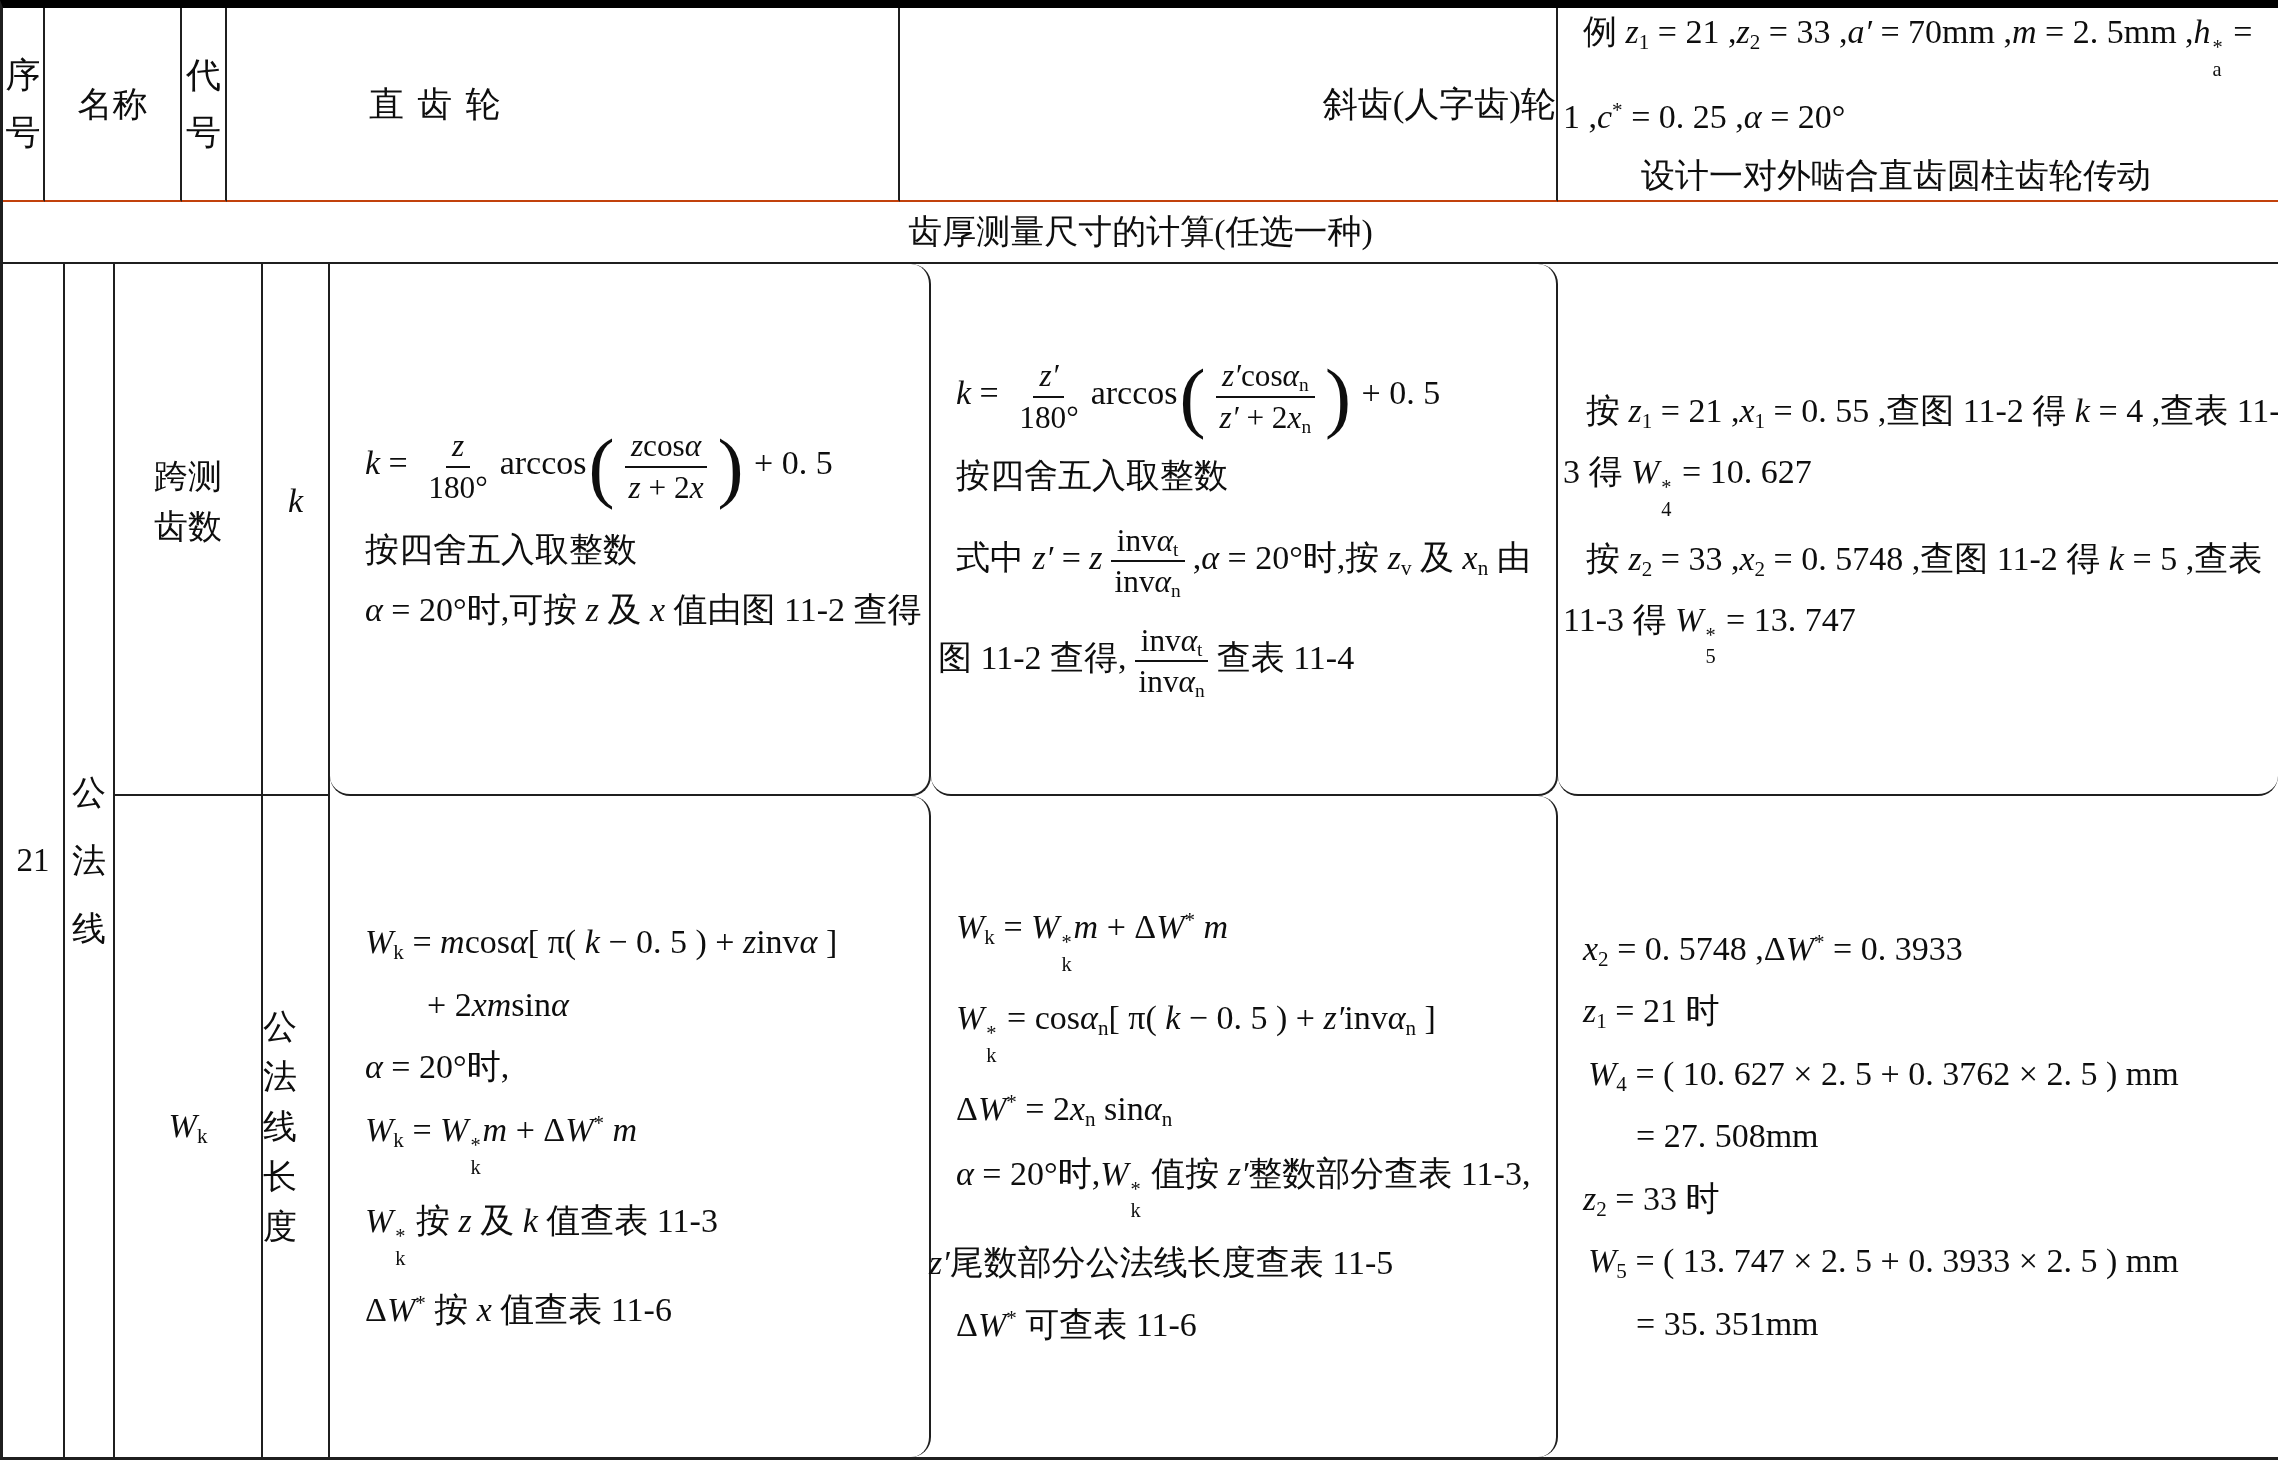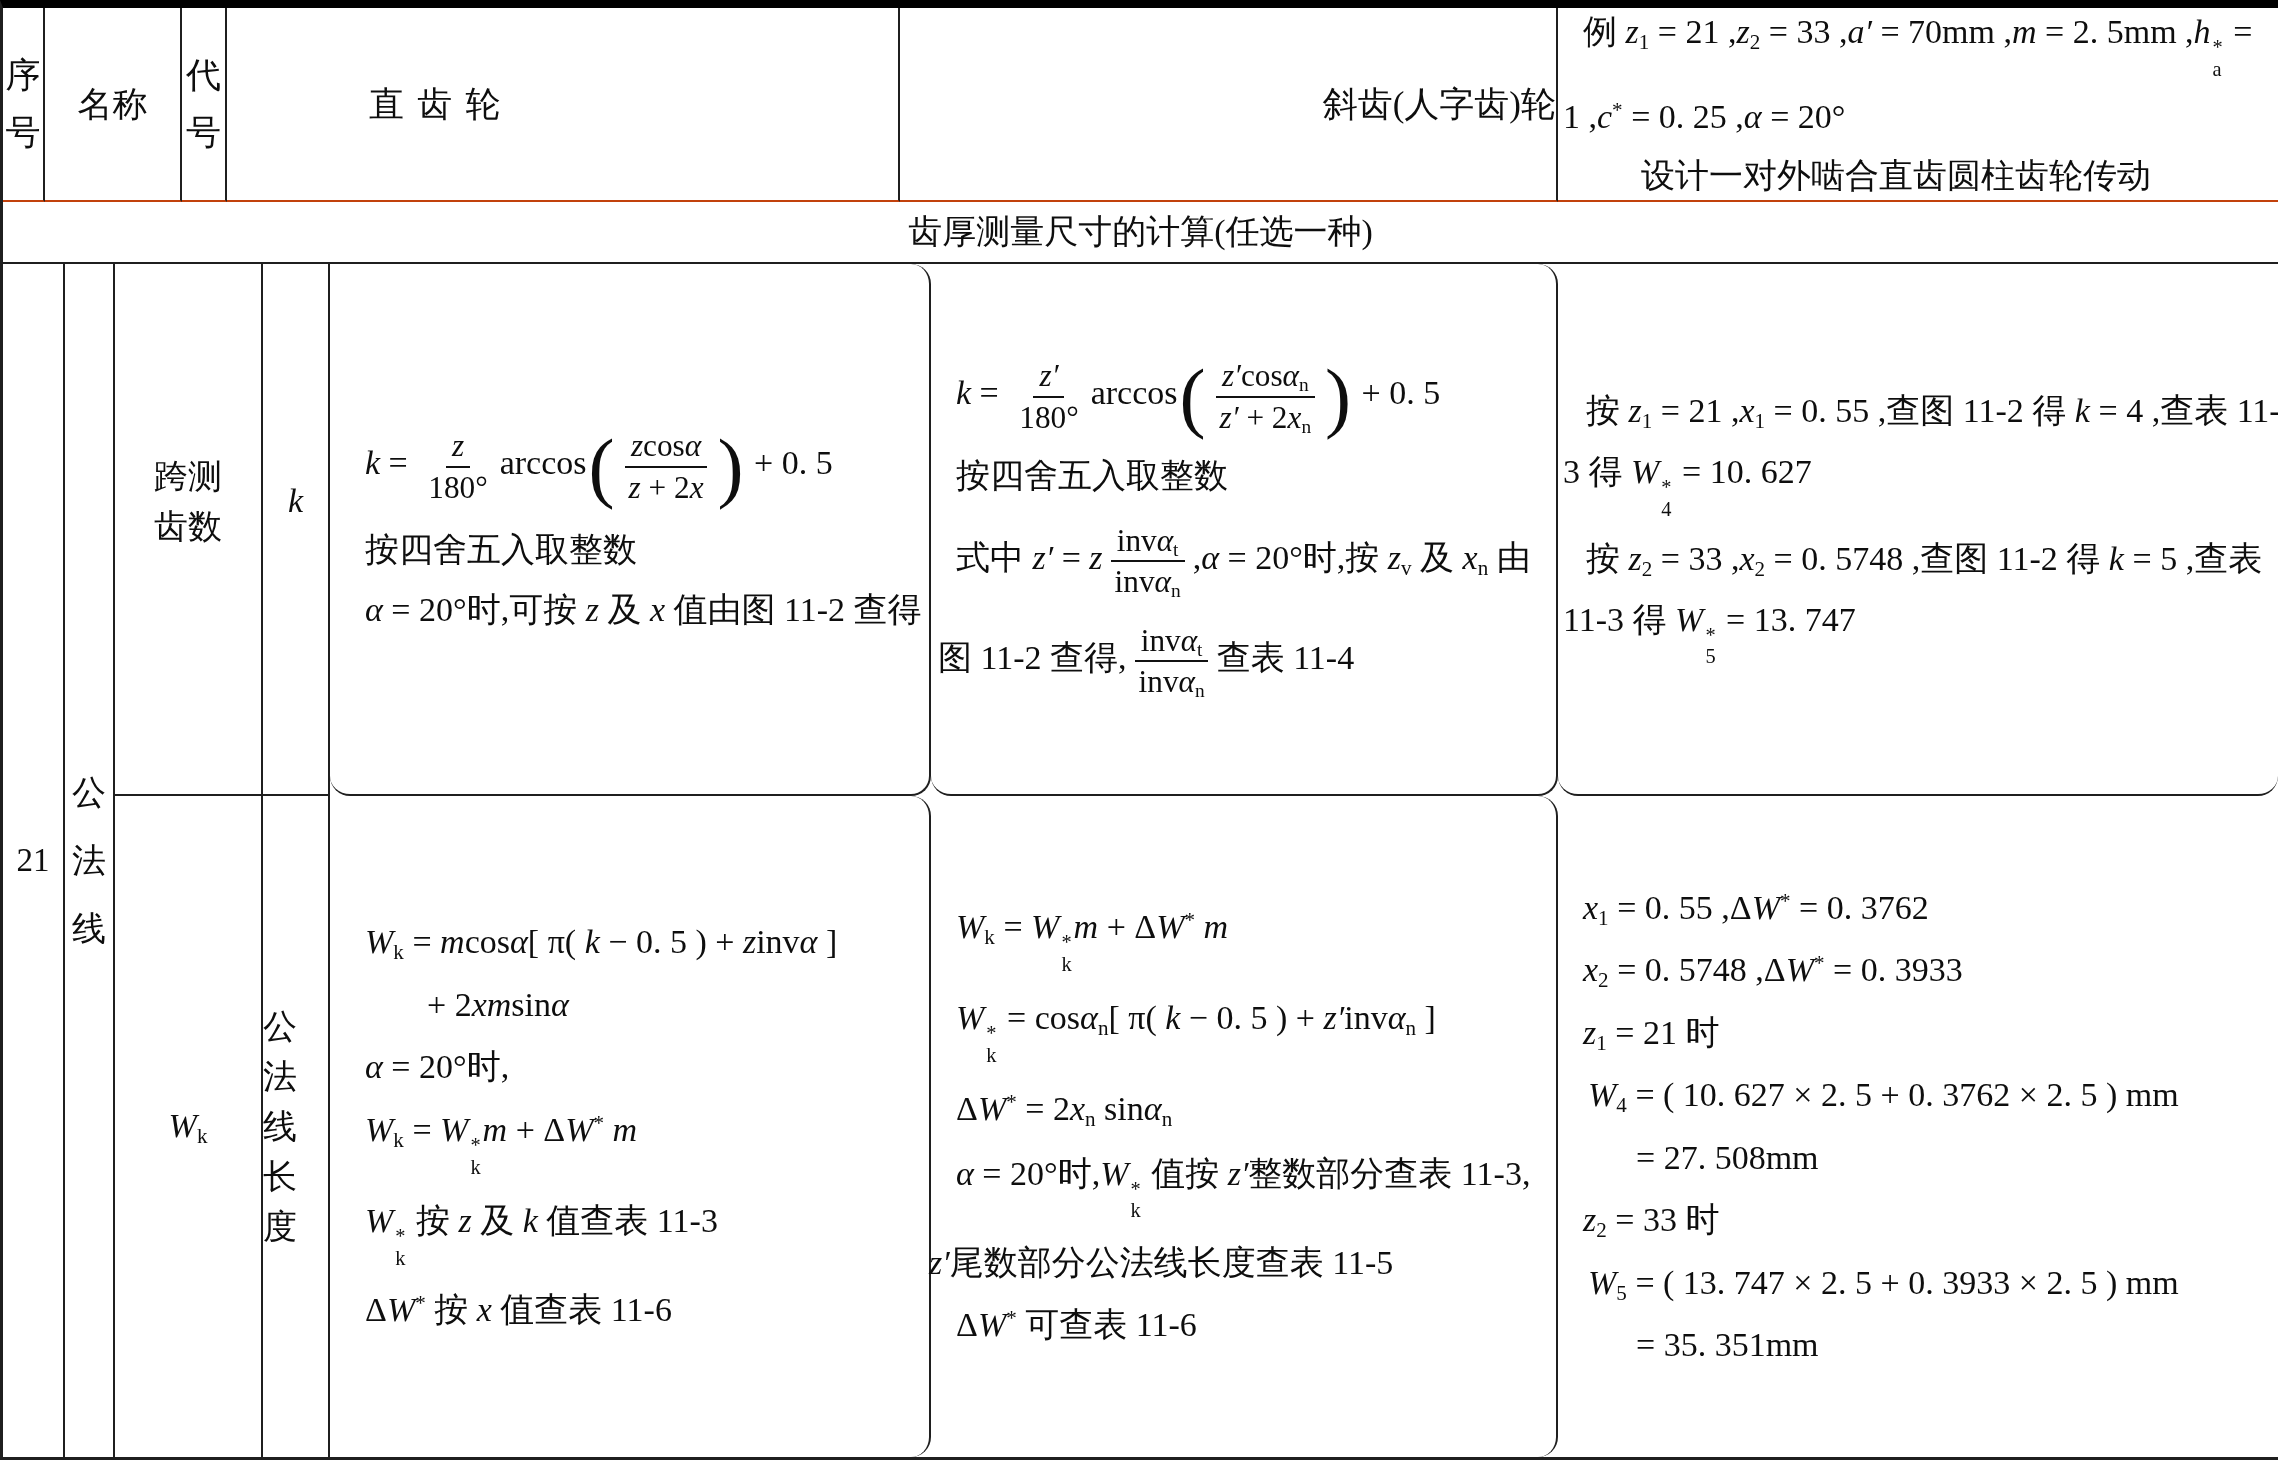--- a/index.html
+++ b/index.html
@@ -194,21 +194,20 @@
             </span> = cos<span class="it">α</span><sub>n</sub>[ π( <span class="it">k</span> − 0. 5 ) + <span class="it">z′</span>inv<span class="it">α</span><sub>n</sub> ]</div>
         <div class="line mt22">Δ<span class="it">W</span><sup>*</sup> = 2<span class="it">x</span><sub>n</sub> sin<span class="it">α</span><sub>n</sub></div>
         <div class="line mt22"><span class="it">α</span> = 20°时,<span class="it">W</span><span class="ss">
               <span>*</span>
               <span>k</span>
             </span> 值按 <span class="it">z′</span>整数部分查表 11-3,</div>
         <div class="line mt20 mlneg27"><span class="it">z′</span>尾数部分公法线长度查表 11-5</div>
         <div class="line mt20">Δ<span class="it">W</span><sup>*</sup> 可查表 11-6</div>
       </div>
       <div class="bcell lastcol fcell ex2">
-        <div class="line pl25"><span class="it">x</span><sub>1</sub> = 0. 55 ,Δ<span class="it">W</span><sup>*</sup> = 0. 3762</div>
         <div class="line pl25 mt20"><span class="it">x</span><sub>2</sub> = 0. 5748 ,Δ<span class="it">W</span><sup>*</sup> = 0. 3933</div>
         <div class="line pl25 mt20"><span class="it">z</span><sub>1</sub> = 21 时</div>
         <div class="line pl30 mt20"><span class="it">W</span><sub>4</sub> = ( 10. 627 × 2. 5 + 0. 3762 × 2. 5 ) mm</div>
         <div class="line pl78 mt20">= 27. 508mm</div>
         <div class="line pl25 mt20"><span class="it">z</span><sub>2</sub> = 33 时</div>
         <div class="line pl30 mt20"><span class="it">W</span><sub>5</sub> = ( 13. 747 × 2. 5 + 0. 3933 × 2. 5 ) mm</div>
         <div class="line pl78 mt20">= 35. 351mm</div>
       </div>
     </div>
 

